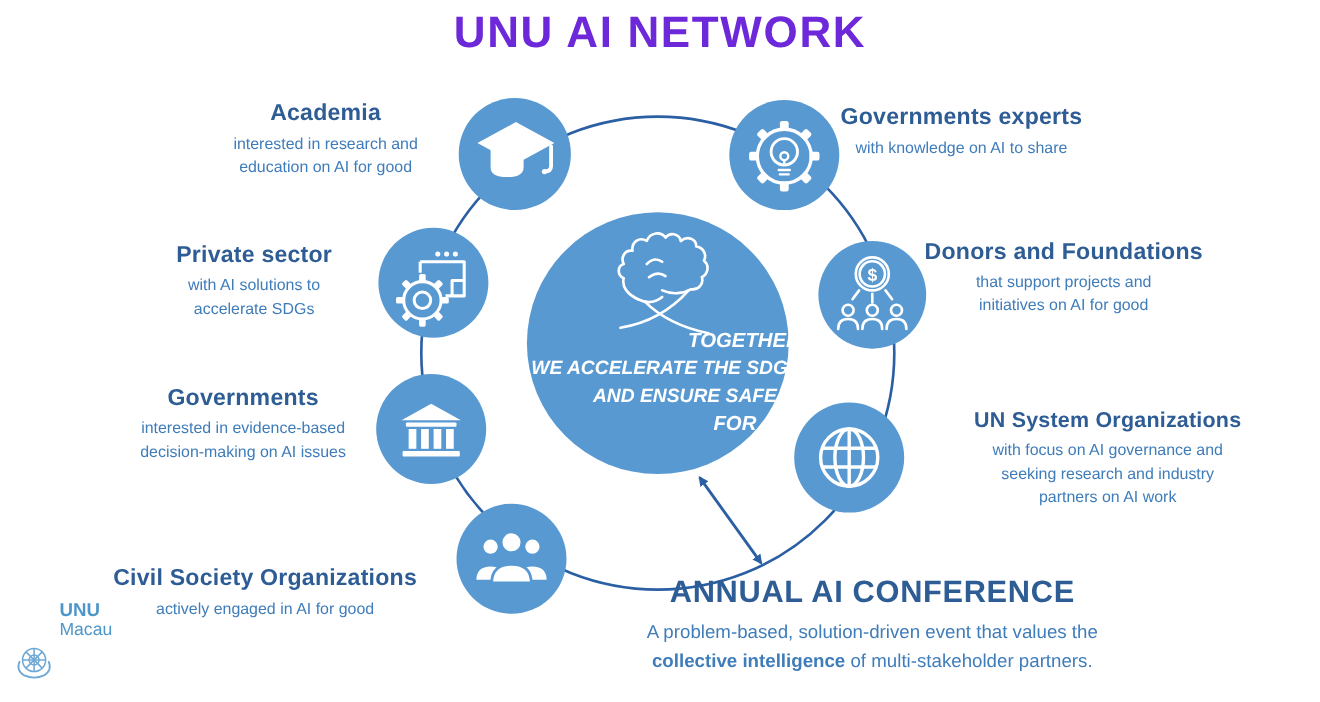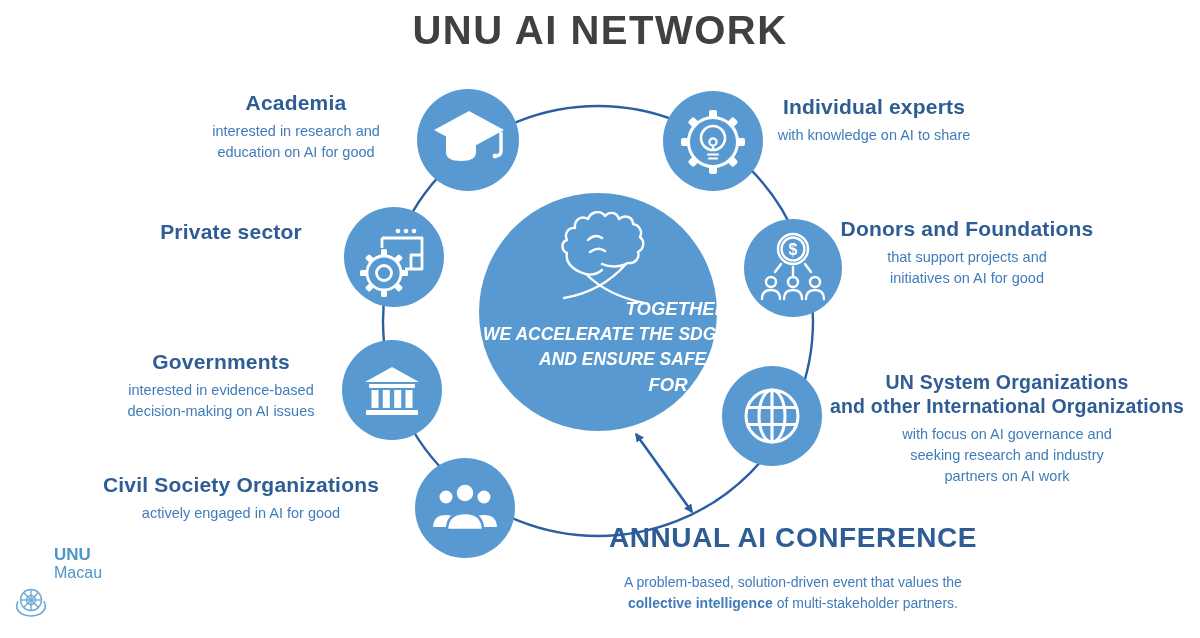--- a/index.html
+++ b/index.html
@@ -2,29 +2,29 @@
 <html><head>
 <meta charset="utf-8">
 <style>
   html,body{margin:0;padding:0;background:#ffffff;}
   .canvas{
     position:relative;width:1200px;height:638px;background:#ffffff;overflow:hidden;
     font-family:"Liberation Sans", sans-serif;
   }
   .page-title{
     position:absolute;left:600px;top:8px;transform:translateX(-50%);
-    font-size:40px;font-weight:800;letter-spacing:1.5px;color:#404040;white-space:nowrap;
+    font-size:40px;font-weight:800;letter-spacing:1.5px;color:#6d28d9;white-space:nowrap;
   }
   svg.diagram{position:absolute;left:0;top:0;}
   .label{position:absolute;transform:translateX(-50%);text-align:center;white-space:nowrap;}
   .label .heading{font-weight:700;color:#2e5c94;font-size:21px;line-height:1.22;letter-spacing:.2px;}
   .label .heading.sm{font-size:19.5px;}
   .label .desc{color:#3f7cba;font-size:14.5px;line-height:1.45;margin-top:5px;}
   .conf .heading{font-size:28px;letter-spacing:.6px;}
-  .conf .desc{font-size:14px;line-height:1.5;margin-top:17px;}
+  .conf .desc{font-size:17px;line-height:1.5;margin-top:7px;}
   .conf .desc .bold{font-weight:700;}
   .center-text{
     position:absolute;left:598px;top:296px;transform:translateX(-50%);
     width:260px;text-align:right;color:#ffffff;font-style:italic;line-height:1.42;
   }
   .center-text .c-bold{font-weight:700;font-size:18.5px;}
   .center-text .c-reg{font-weight:700;font-size:17.5px;}
   .logo{position:absolute;left:12px;top:545px;display:flex;align-items:center;gap:8px;}
   .logo-text{color:#4e96c8;line-height:1.12;text-align:left;}
   .logo-text .org{font-weight:700;font-size:17px;}
@@ -172,28 +172,32 @@
 
   <div class="label" style="left:296px;top:90px">
     <div class="heading">Academia</div>
     <div class="desc">
       <div>interested in research and</div>
       <div>education on AI for good</div>
     </div>
   </div>
 
   <div class="label" style="left:874px;top:94px">
-    <div class="heading">Individual experts</div>
+    <div class="heading">Governments experts</div>
     <div class="desc">
       <div>with knowledge on AI to share</div>
     </div>
   </div>
 
   <div class="label" style="left:231px;top:219px">
     <div class="heading">Private sector</div>
+    <div class="desc">
+      <div>with AI solutions to</div>
+      <div>accelerate SDGs</div>
+    </div>
   </div>
 
   <div class="label" style="left:967px;top:216px">
     <div class="heading">Donors and Foundations</div>
     <div class="desc">
       <div>that support projects and</div>
       <div>initiatives on AI for good</div>
     </div>
   </div>
 
@@ -201,30 +205,29 @@
     <div class="heading">Governments</div>
     <div class="desc">
       <div>interested in evidence-based</div>
       <div>decision-making on AI issues</div>
     </div>
   </div>
 
   <div class="label" style="left:1007px;top:371px">
     <div class="heading sm">
       <div>UN System Organizations</div>
-      <div>and other International Organizations</div>
     </div>
     <div class="desc">
       <div>with focus on AI governance and</div>
       <div>seeking research and industry</div>
       <div>partners on AI work</div>
     </div>
   </div>
 
-  <div class="label" style="left:241px;top:472px">
+  <div class="label" style="left:241px;top:513px">
     <div class="heading">Civil Society Organizations</div>
     <div class="desc">
       <div>actively engaged in AI for good</div>
     </div>
   </div>
 
   <div class="label conf" style="left:793px;top:521px">
     <div class="heading">ANNUAL AI CONFERENCE</div>
     <div class="desc">
       <div>A problem-based, solution-driven event that values the</div>

